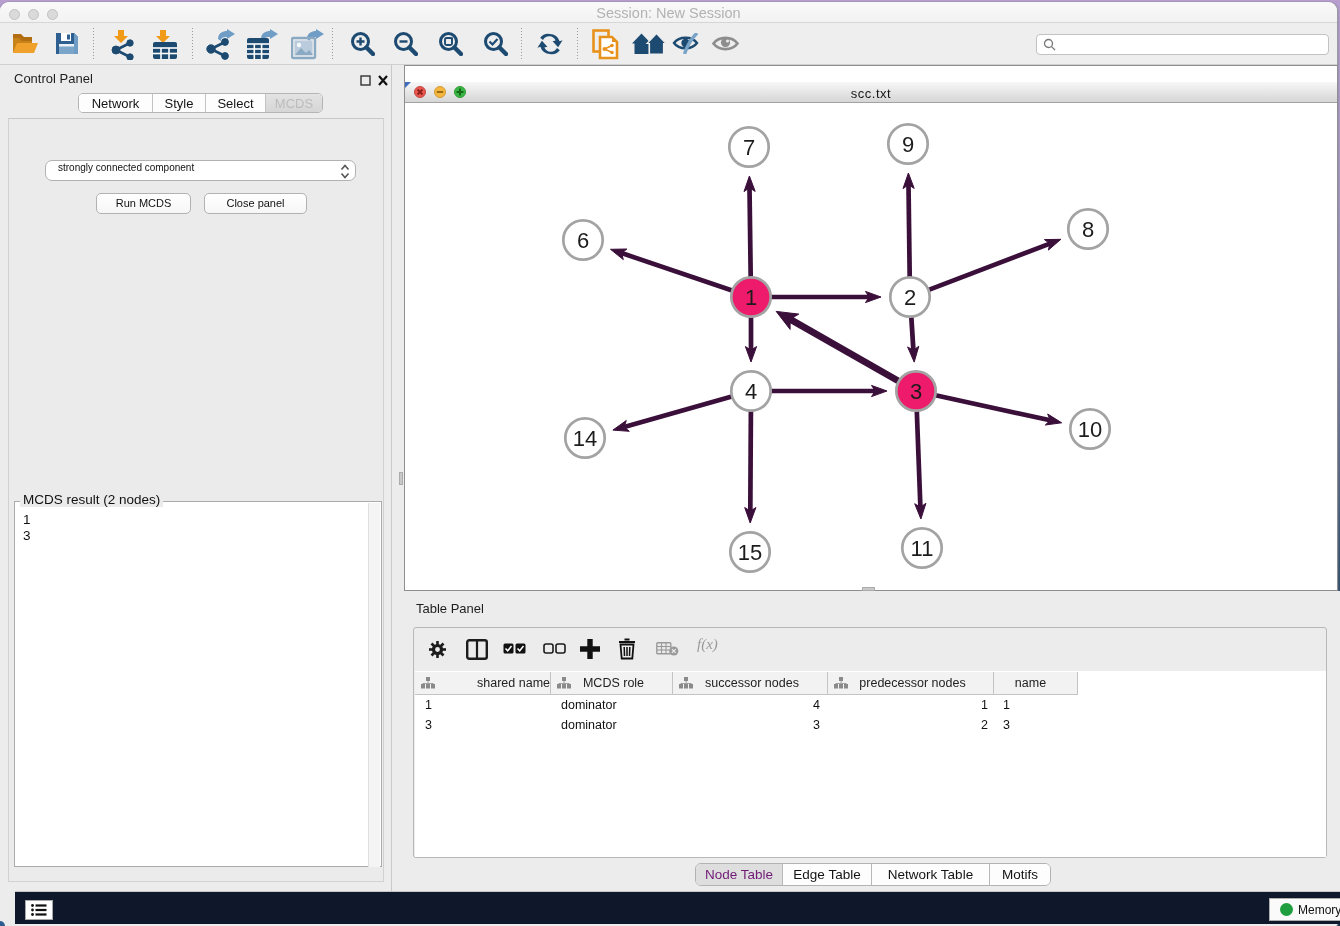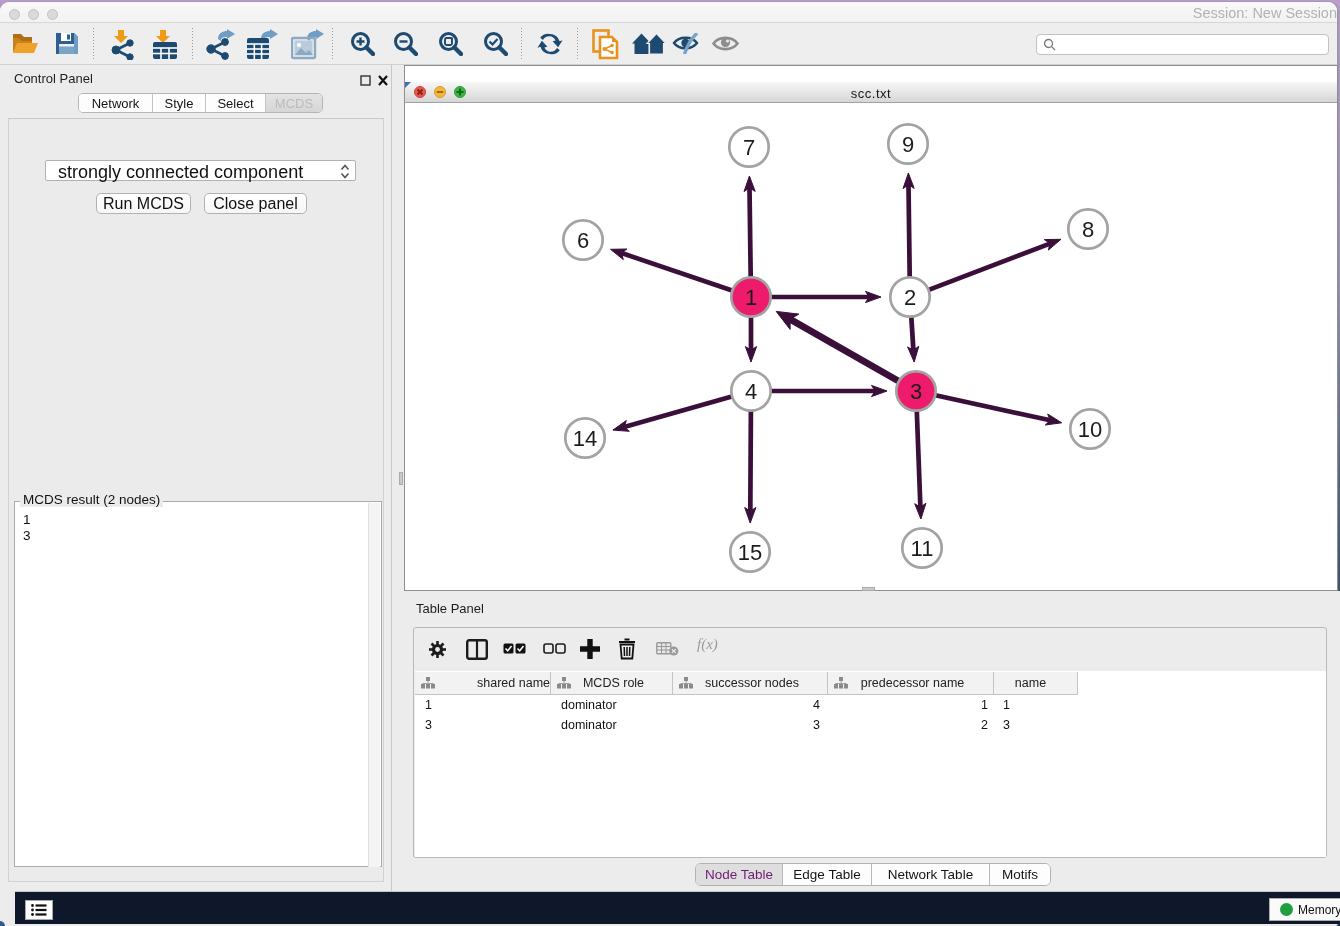--- a/index.html
+++ b/index.html
@@ -2,34 +2,34 @@
 <html><head>
 <meta charset="utf-8">
 <style>
 *{margin:0;padding:0;box-sizing:border-box}
 html,body{width:1340px;height:926px;overflow:hidden}
 body{font-family:"Liberation Sans",sans-serif;background:linear-gradient(#b79ece 0%,#9a93b6 30%,#33506c 62%,#132e49 100%);position:relative}
 .abs{position:absolute}
 .window{position:absolute;left:0;top:2px;width:1338px;height:924px;background:#ececec;border-radius:9px 9px 2px 2px;border-right:1px solid #9a9aa2;box-shadow:0 0 0 1px rgba(120,120,140,.25)}
 .titlebar{position:absolute;left:0;top:0;width:100%;height:21px;background:linear-gradient(#f9f9f9,#f2f2f2);border-radius:9px 9px 0 0;border-bottom:1px solid #d6d6d6}
 .tl{position:absolute;top:7px;width:11px;height:11px;border-radius:50%;background:#dadada;border:1px solid #c2c2c2}
-.wtitle{position:absolute;top:2.5px;left:0;width:100%;text-align:right;font-size:14.5px;color:#b2b2b2}
+.wtitle{position:absolute;top:2.5px;left:0;width:100%;text-align:center;font-size:14.5px;color:#b2b2b2}
 .toolbar{position:absolute;left:0;top:21px;width:100%;height:42px;background:#eeeeee;border-bottom:1px solid #d0d0d0}
 .tsep{position:absolute;top:5px;height:32px;width:1px;background:repeating-linear-gradient(#9a9a9a 0 1px,transparent 1px 3px)}
 .searchbox{position:absolute;left:1036px;top:11px;width:293px;height:21px;background:#fff;border:1px solid #c2c2c2;border-radius:4px}
 
 .cpanel{position:absolute;left:0;top:63px;width:392px;height:826px;background:#ececec;border-right:1px solid #c9c9c9}
 .ptitle{font-size:13px;color:#1e1e1e}
 .tabgroup{position:absolute;display:flex;border:1px solid #b5b5b5;border-radius:5px;overflow:hidden;background:#fff}
 .tab{font-size:13px;color:#141414;background:#fdfdfd;display:flex;align-items:center;justify-content:center;border-left:1px solid #c3c3c3}
 .tab:first-child{border-left:none}
 .tab.dis{background:linear-gradient(#e3e3e3,#d6d6d6);color:#bcbcbc}
 .cpcontent{position:absolute;left:8px;top:53px;width:376px;height:764px;background:#ebebeb;border:1px solid #d2d2d2;border-top:1px solid #c8c8c8}
-.combo{position:absolute;background:#fff;border:1px solid #b2b2b2;border-radius:2px;font-size:18px;color:#111}
-.btn{position:absolute;background:linear-gradient(#ffffff,#f6f6f6);border:1px solid #b2b2b2;border-radius:5px;font-size:16px;color:#111;text-align:center}
+.combo{position:absolute;background:#fff;border:1px solid #b2b2b2;border-radius:7px;font-size:10px;color:#111}
+.btn{position:absolute;background:linear-gradient(#ffffff,#f6f6f6);border:1px solid #b2b2b2;border-radius:5px;font-size:11px;color:#111;text-align:center}
 .fieldset{position:absolute;left:14px;top:436px;width:368px;height:366px;border:1px solid #ababab;background:#fff}
 .legend{position:absolute;left:5px;top:-10px;background:#ebebeb;font-size:13.5px;color:#111;padding:0 3px}
 .scrolltrack{position:absolute;right:1px;top:1px;width:12px;height:364px;background:#f4f4f4;border-left:1px solid #e0e0e0}
 
 .iwin{position:absolute;left:404px;top:63px;width:934px;height:526px;border:1px solid #8f8f8f;background:#fff}
 .ititle{position:absolute;left:0;top:16px;width:100%;height:21px;background:linear-gradient(#f7f7f7,#d6d6d6);border-bottom:1px solid #a2a2a2}
 .mactl{position:absolute;top:4px;width:12px;height:12px;border-radius:50%}
 
 .tpanel{position:absolute;left:404px;top:589px;width:936px;height:300px;background:#ececec}
 .tcontainer{position:absolute;left:9px;top:36px;width:914px;height:231px;background:#ececec;border:1px solid #b8b8b8;border-radius:3px}
@@ -408,21 +408,21 @@
         <div class="thead" style="left:413px;width:166px">
             <svg class="hicon" width="14" height="12" viewBox="0 0 14 12">
               <g fill="#8a8a8a">
                 <rect x="5" y="0" width="4" height="4"></rect>
                 <rect x="0" y="7" width="4" height="4.5"></rect>
                 <rect x="5" y="7" width="4" height="4.5"></rect>
                 <rect x="10" y="7" width="4" height="4.5"></rect>
                 <path d="M6.7 4 h0.8 v2 h-0.8z M1.6 6 h0.8 v1.5 h-0.8z M11.6 6 h0.8 v1.5 h-0.8z M1.6 6 h10.8 v0.8 h-10.8z"></path>
               </g>
             </svg>
-            <span style="position:absolute;left:0;width:100%;text-align:center;top:4px;padding-left:4px">predecessor name</span>
+            <span style="position:absolute;left:0;width:100%;text-align:center;top:4px;padding-left:4px">predecessor nodes</span>
           </div>
         <div class="thead" style="left:579px;width:84px">
             <span style="position:absolute;left:0;width:100%;text-align:center;top:4px;padding-right:10px">name</span>
           </div>
         <div class="cell" style="left:10px;top:27px">1</div>
         <div class="cell" style="left:10px;top:47px">3</div>
         <div class="cell" style="left:146px;top:27px">dominator</div>
         <div class="cell" style="left:146px;top:47px">dominator</div>
         <div class="cell" style="left:258px;top:27px;width:147px;text-align:right">4</div>
         <div class="cell" style="left:258px;top:47px;width:147px;text-align:right">3</div>

